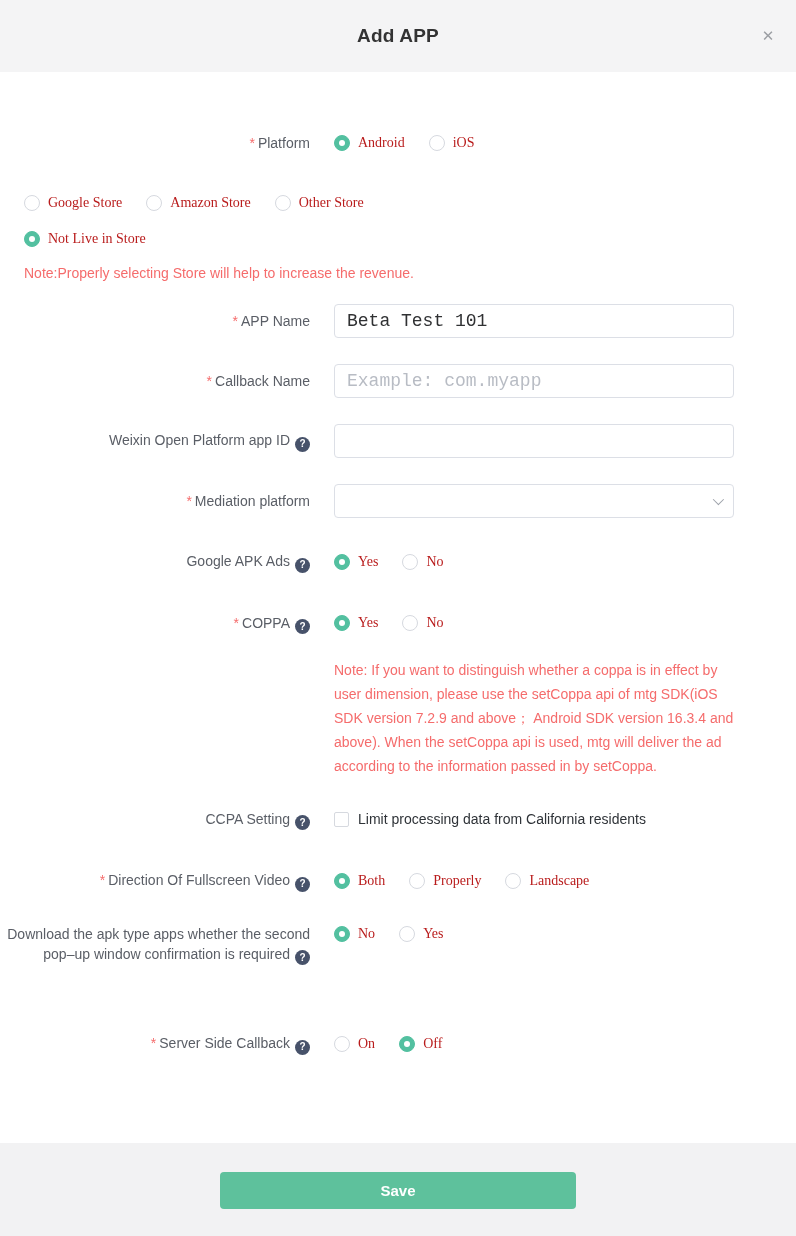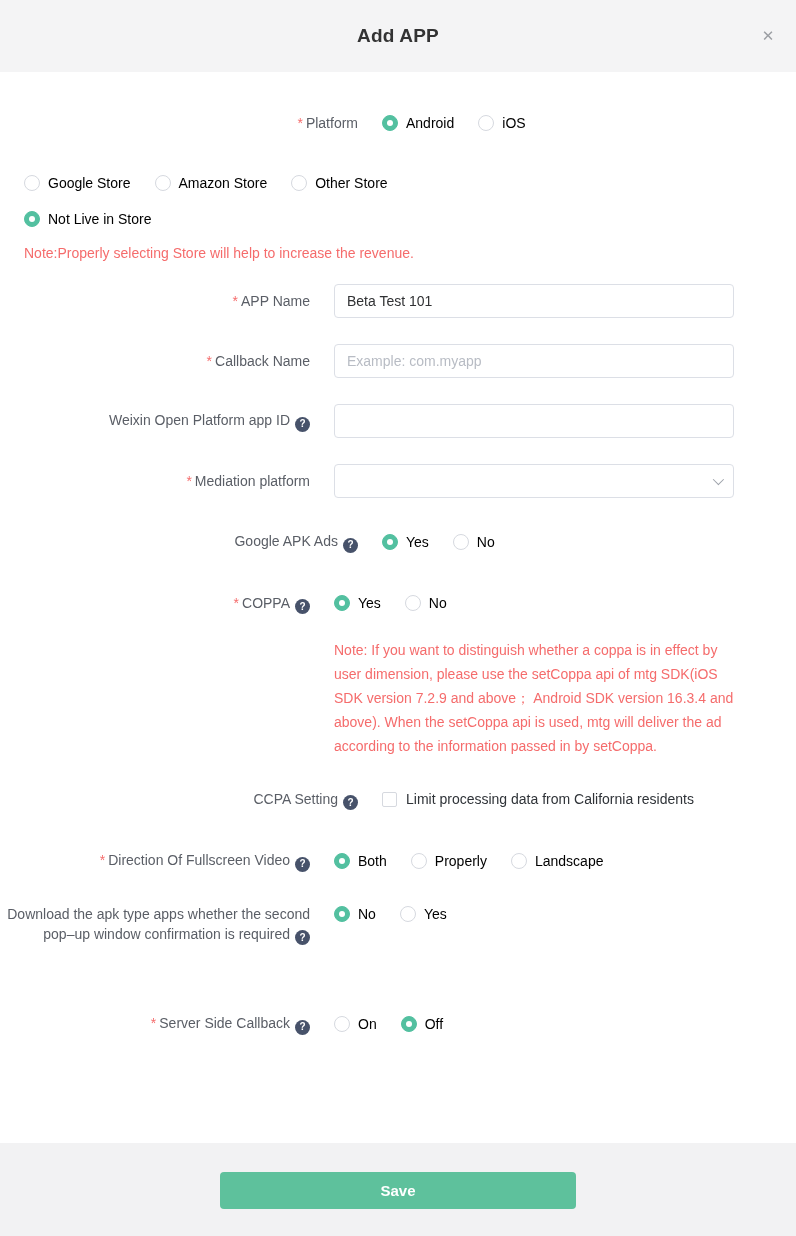--- a/index.html
+++ b/index.html
@@ -2,21 +2,21 @@
 <html><head>
 <meta charset="utf-8">
 <style>
   * { margin:0; padding:0; box-sizing:border-box; }
   html,body { background:#fff; }
   body {
     width:796px; min-height:1236px; margin:0 auto;
     font-family:"Liberation Sans","DejaVu Sans",sans-serif;
     font-size:14px; color:#303133;
   }
-  .dialog { width:796px; min-height:1236px; display:flex; flex-direction:column; background:#fff; }
+  .dialog { width:796px; min-height:1236px; display:flex; flex-direction:column; background:#fff;gap:20px; }
 
   
   .dlg-header {
     height:72px; background:#f4f4f5; position:relative;
     display:flex; align-items:center; justify-content:center; flex-shrink:0;
   }
   .dlg-title { font-size:19px; font-weight:700; color:#333; letter-spacing:.2px; }
   .dlg-close {
     position:absolute; right:16px; top:24px; width:24px; height:24px;
     display:flex; align-items:center; justify-content:center;
@@ -48,27 +48,27 @@
   .radio {
     width:16px; height:16px; border-radius:50%; background:#fff;
     border:1px solid #d6d9df; position:relative; flex-shrink:0;
   }
   .radio.on { background:#53c0a0; border-color:#53c0a0; }
   .radio.on::after {
     content:""; position:absolute; left:50%; top:50%;
     width:6px; height:6px; border-radius:50%; background:#fff;
     transform:translate(-50%,-50%);
   }
-  .radio-lab { margin-left:8px; color:#000000; line-height:20px; }
+  .radio-lab { margin-left:8px; color:#b91c1c; line-height:20px;font-family:Liberation Serif, serif; }
 
   
   .text-input, .select-box {
     width:400px; height:34px; border:1px solid #dcdfe6; border-radius:4px;
-    background:#fff; padding:0 12px; font-size:14px; color:#303133;
-    font-family:Liberation Sans, sans-serif; outline:none;
+    background:#fff; padding:0 12px; font-size:18px; color:#303133;
+    font-family:Liberation Mono, monospace; outline:none;
   }
   .text-input::placeholder { color:#b8bcc4; }
   .select-box {
     display:flex; align-items:center; justify-content:flex-end; cursor:pointer;
   }
   .chevron {
     width:8px; height:8px; border-right:1.5px solid #9da2aa; border-bottom:1.5px solid #9da2aa;
     transform:rotate(45deg) translateY(-2px);
   }
 
@@ -78,21 +78,21 @@
     width:15px; height:15px; border:1px solid #d6d9df; border-radius:2px;
     background:#fff; flex-shrink:0;
   }
   .checkbox-lab { margin-left:9px; color:#2f3338; line-height:20px; }
 
   
   .note { color:#f56c6c; line-height:26px; margin-top:11px; }
   .note.coppa-note { line-height:24px; margin-top:25px; }
 
   
-  .mb40 { margin-bottom:40px;margin-left:48px; }
+  .mb40 { margin-bottom:40px; }
   .mb33 { margin-bottom:33px; }
   .mb32 { margin-bottom:32px; }
   .mb31 { margin-bottom:31px; }
   .mb26 { margin-bottom:26px; }
   .mb18 { margin-bottom:18px; }
   .mb68 { margin-bottom:68px; }
   .sub-row { margin-top:16px; }
   .multiline-label { line-height:20px; }
 
   

